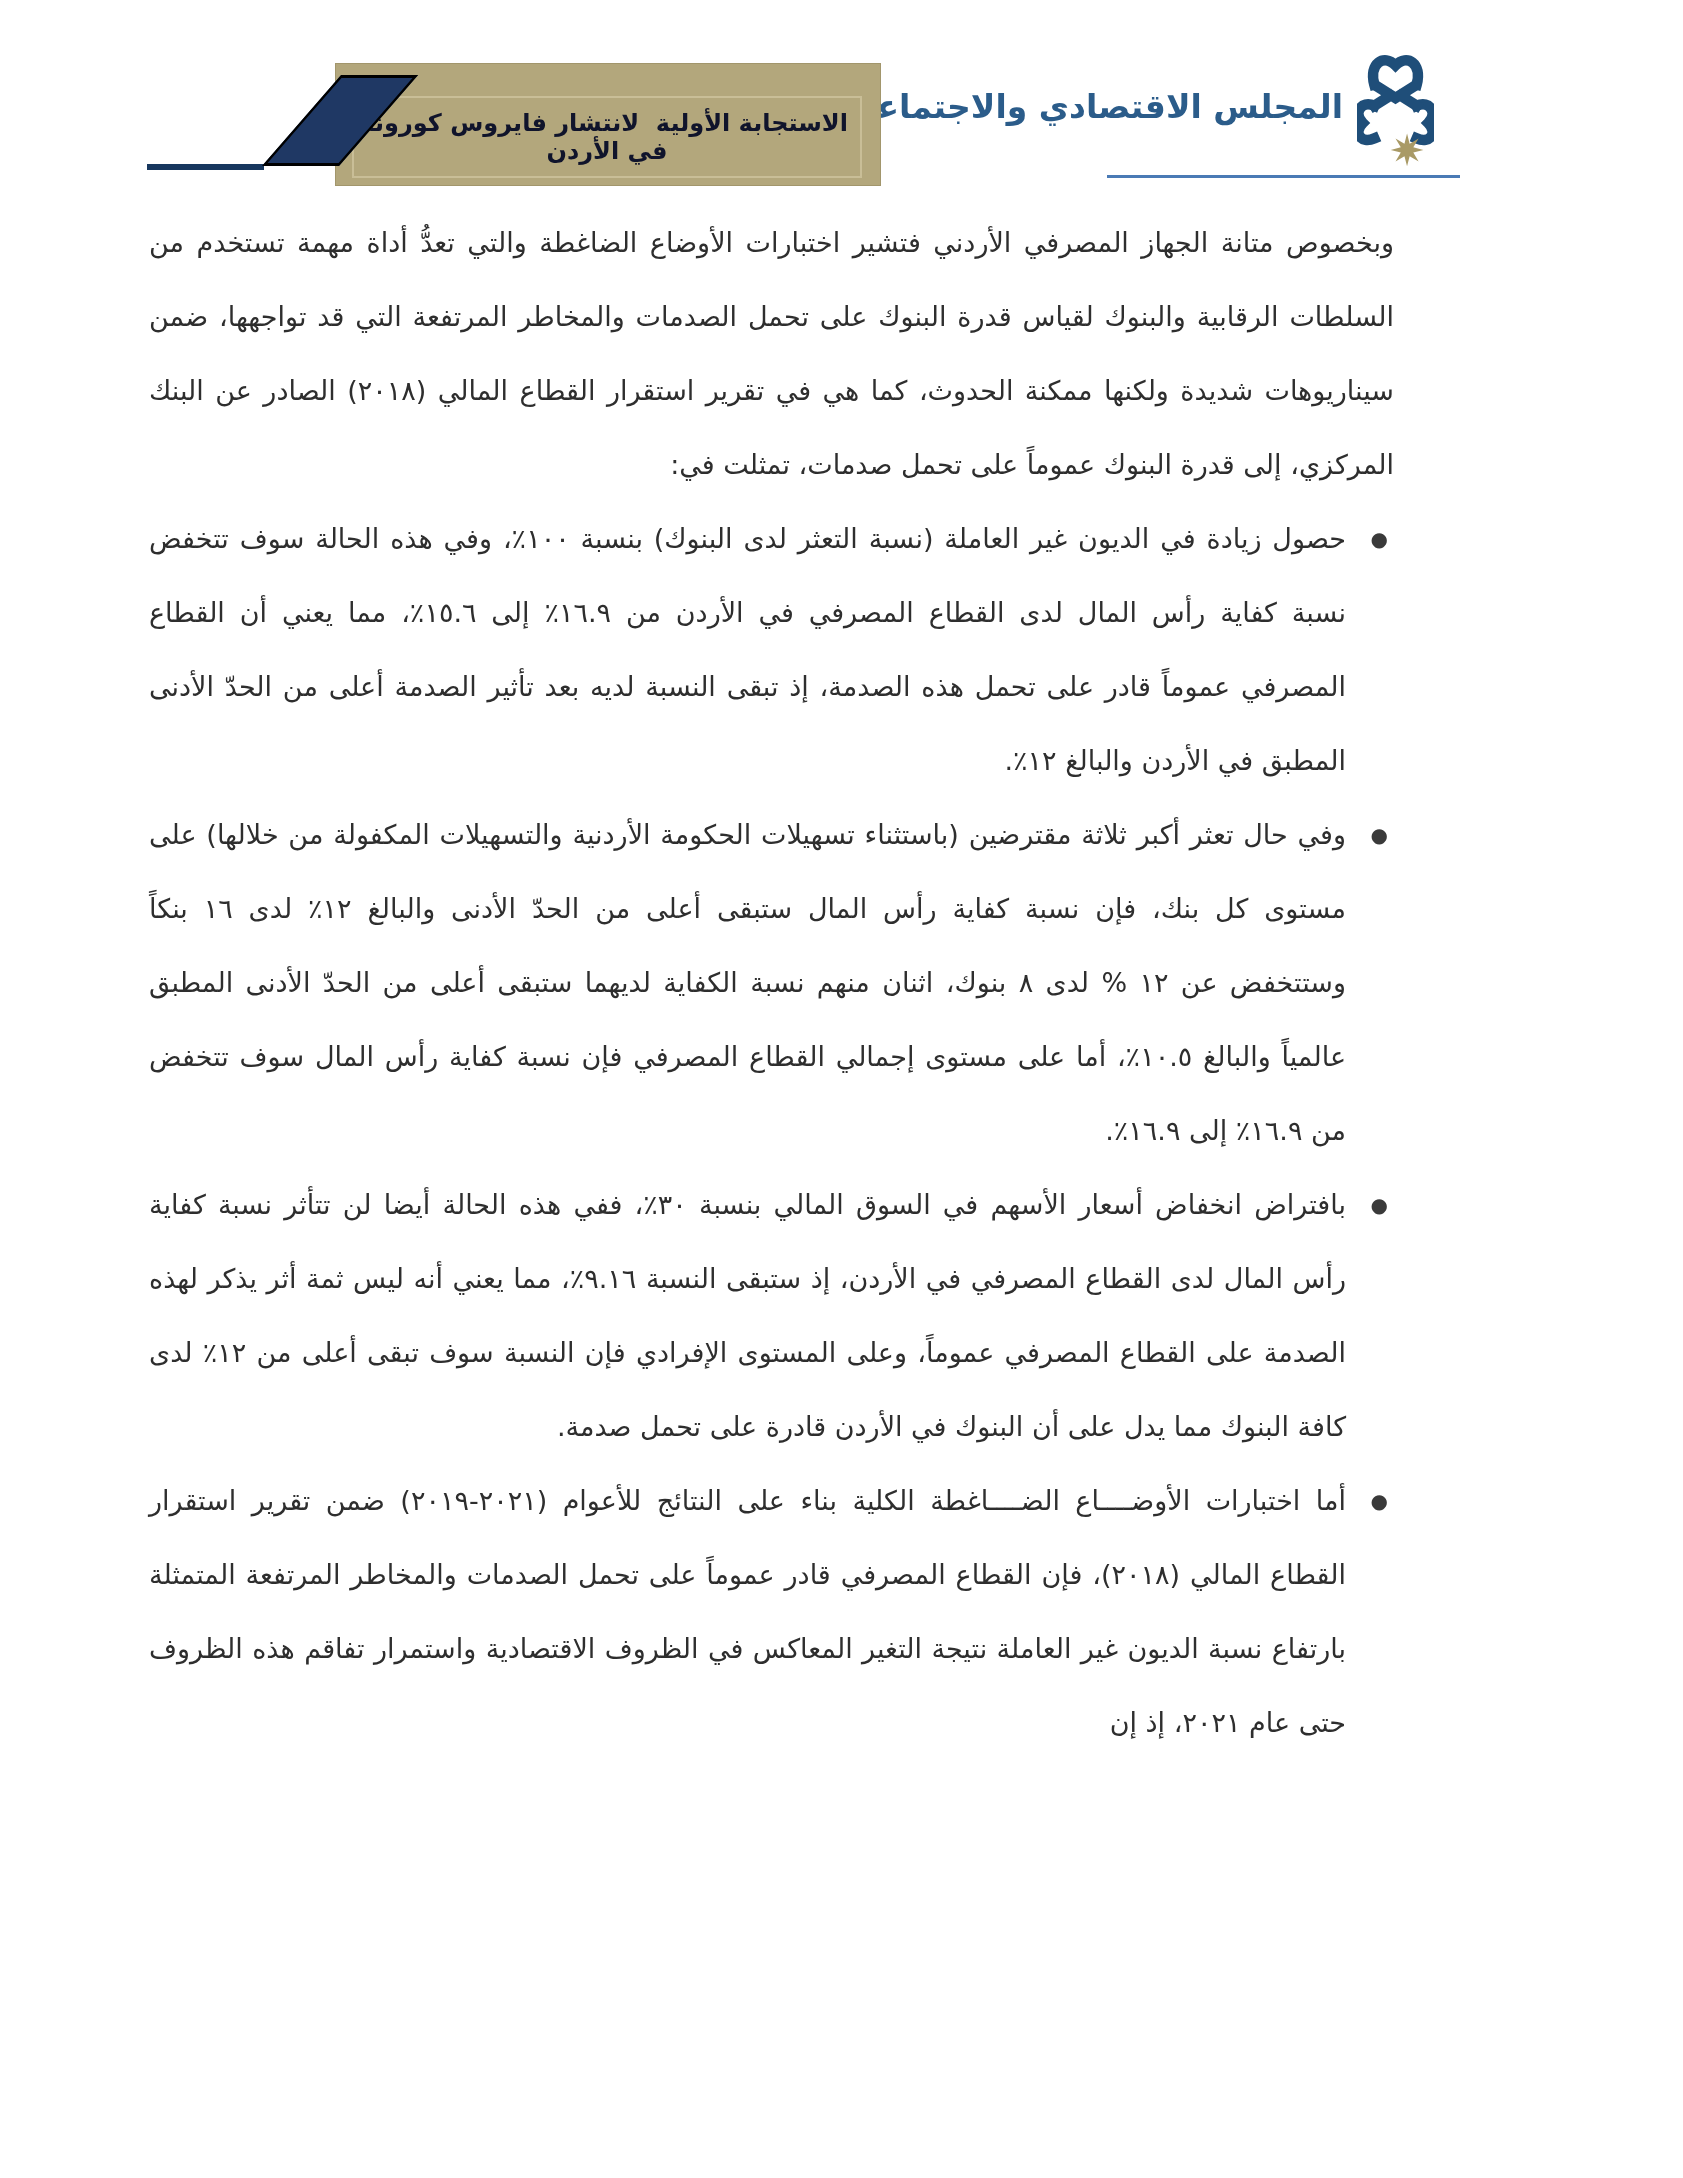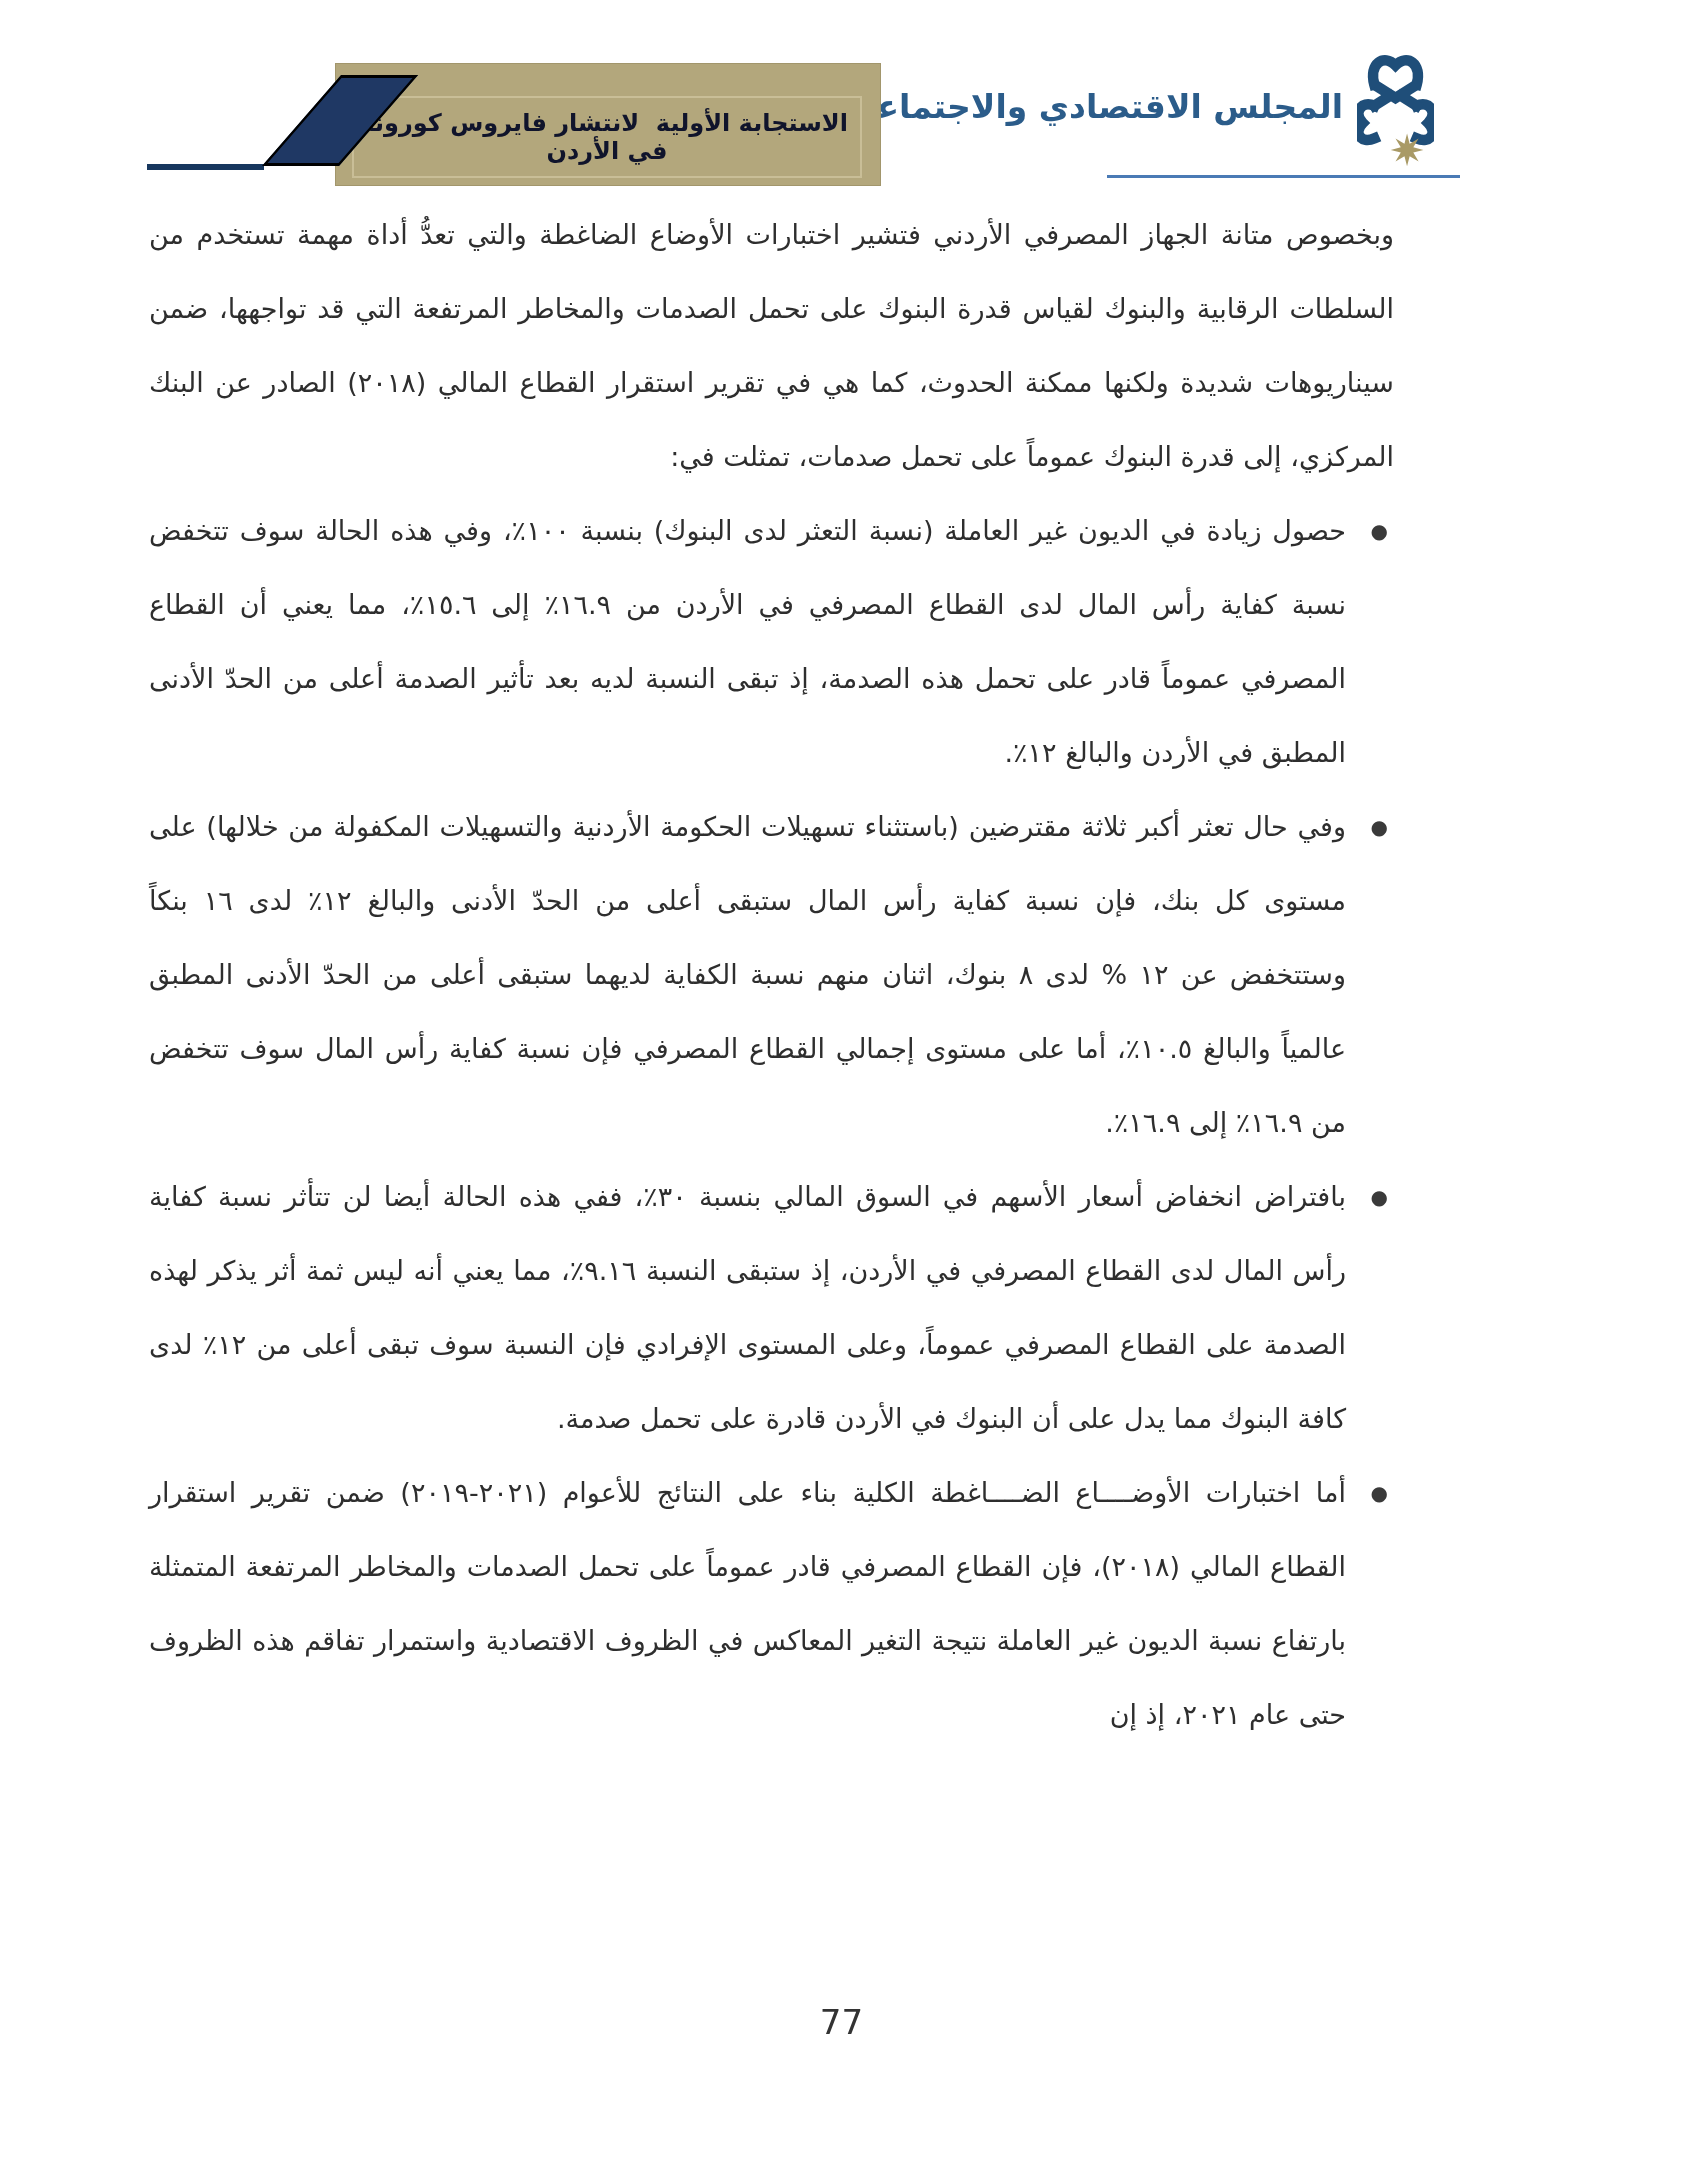--- a/index.html
+++ b/index.html
@@ -77,21 +77,21 @@
   .logo-mark {
     position: absolute;
     left: 1357px; top: 48px;
     width: 77px; height: 125px;
     z-index: 4;
   }
 
   
   .content {
     position: absolute;
-    top: 198px;
+    top: 206px;
     right: 289px;
     width: 1245px;
     font-size: 27px;
     line-height: 74px;
     color: #2e2e2e;
     text-align: justify;
     direction: rtl;
   }
   .intro {
     margin: 0;
@@ -171,16 +171,15 @@
         <span class="dot">●</span>
         <span>بافتراض انخفاض أسعار الأسهم في السوق المالي بنسبة ٣٠٪، ففي هذه الحالة أيضا لن تتأثر نسبة كفاية رأس المال لدى القطاع المصرفي في الأردن، إذ ستبقى النسبة ٩.١٦٪، مما يعني أنه ليس ثمة أثر يذكر لهذه الصدمة على القطاع المصرفي عموماً، وعلى المستوى الإفرادي فإن النسبة سوف تبقى أعلى من ١٢٪ لدى كافة البنوك مما يدل على أن البنوك في الأردن قادرة على تحمل صدمة.</span>
       </li>
       <li class="bullet-item">
         <span class="dot">●</span>
         <span>أما اختبارات الأوضــــاع الضــــاغطة الكلية بناء على النتائج للأعوام (٢٠٢١-٢٠١٩) ضمن تقرير استقرار القطاع المالي (٢٠١٨)، فإن القطاع المصرفي قادر عموماً على تحمل الصدمات والمخاطر المرتفعة المتمثلة بارتفاع نسبة الديون غير العاملة نتيجة التغير المعاكس في الظروف الاقتصادية واستمرار تفاقم هذه الظروف حتى عام ٢٠٢١، إذ إن</span>
       </li>
     </ul>
   </div>
 
-  <div class="page-number">77</div>
 
 </div>
 
 
 </body></html>

